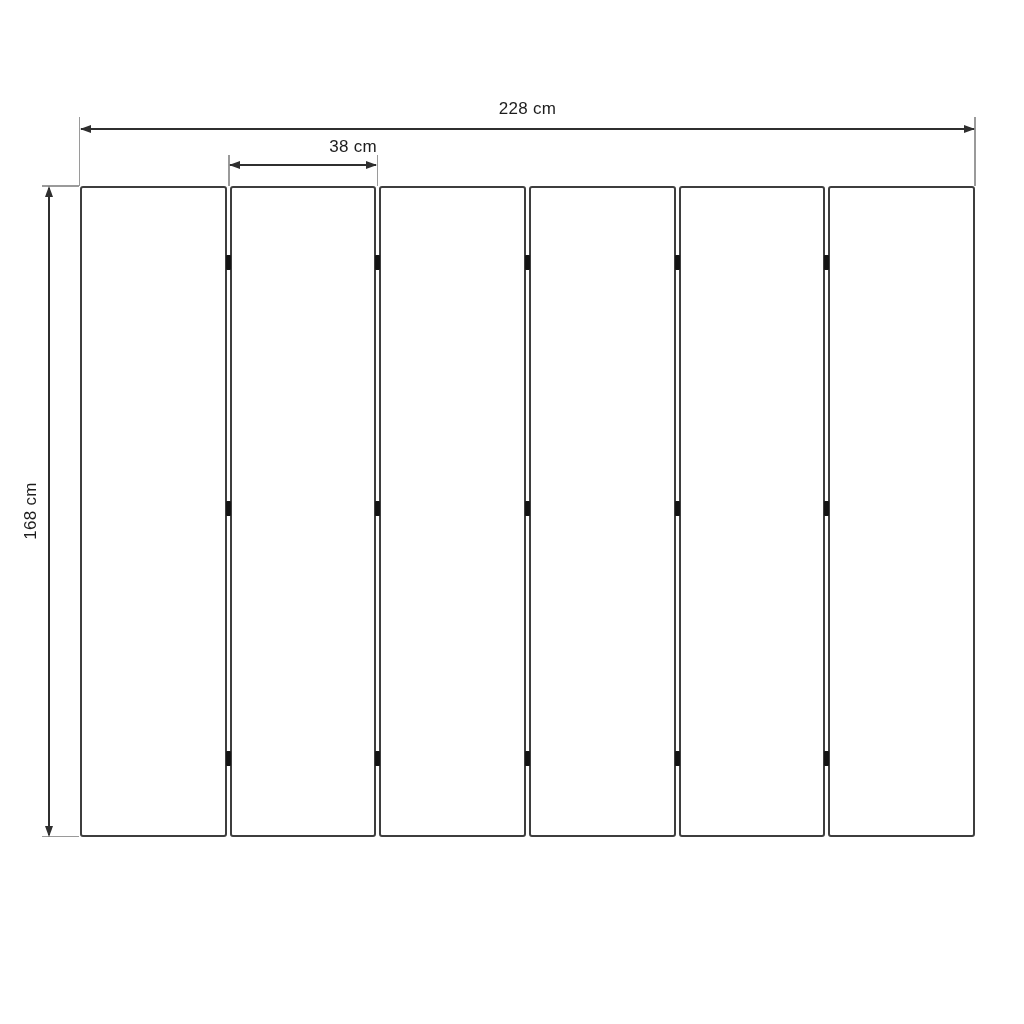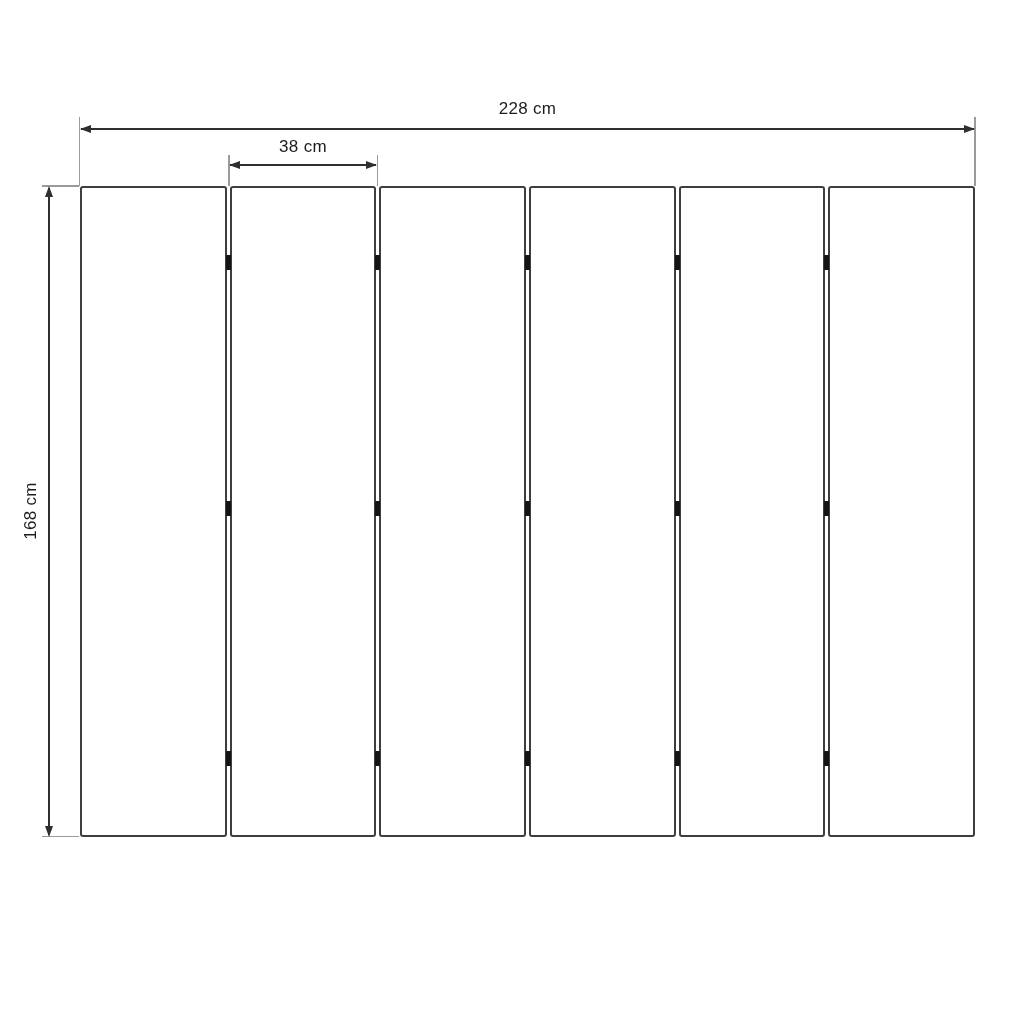--- a/index.html
+++ b/index.html
@@ -101,20 +101,21 @@
   }
   .label-total-width {
     left: 80px;
     top: 99px;
     width: 895px;
   }
   .label-panel-width {
     left: 229px;
     top: 137px;
     width: 148px;
+    text-align: right;
   }
   .label-height {
     left: 31px;
     top: 511px;
     transform: translate(-50%, -50%) rotate(-90deg);
   }
 
   
   .ext-total-left  { left: 78.5px; top: 117px; height: 69px; }
   .ext-total-right { left: 974px;  top: 117px; height: 69px; }

